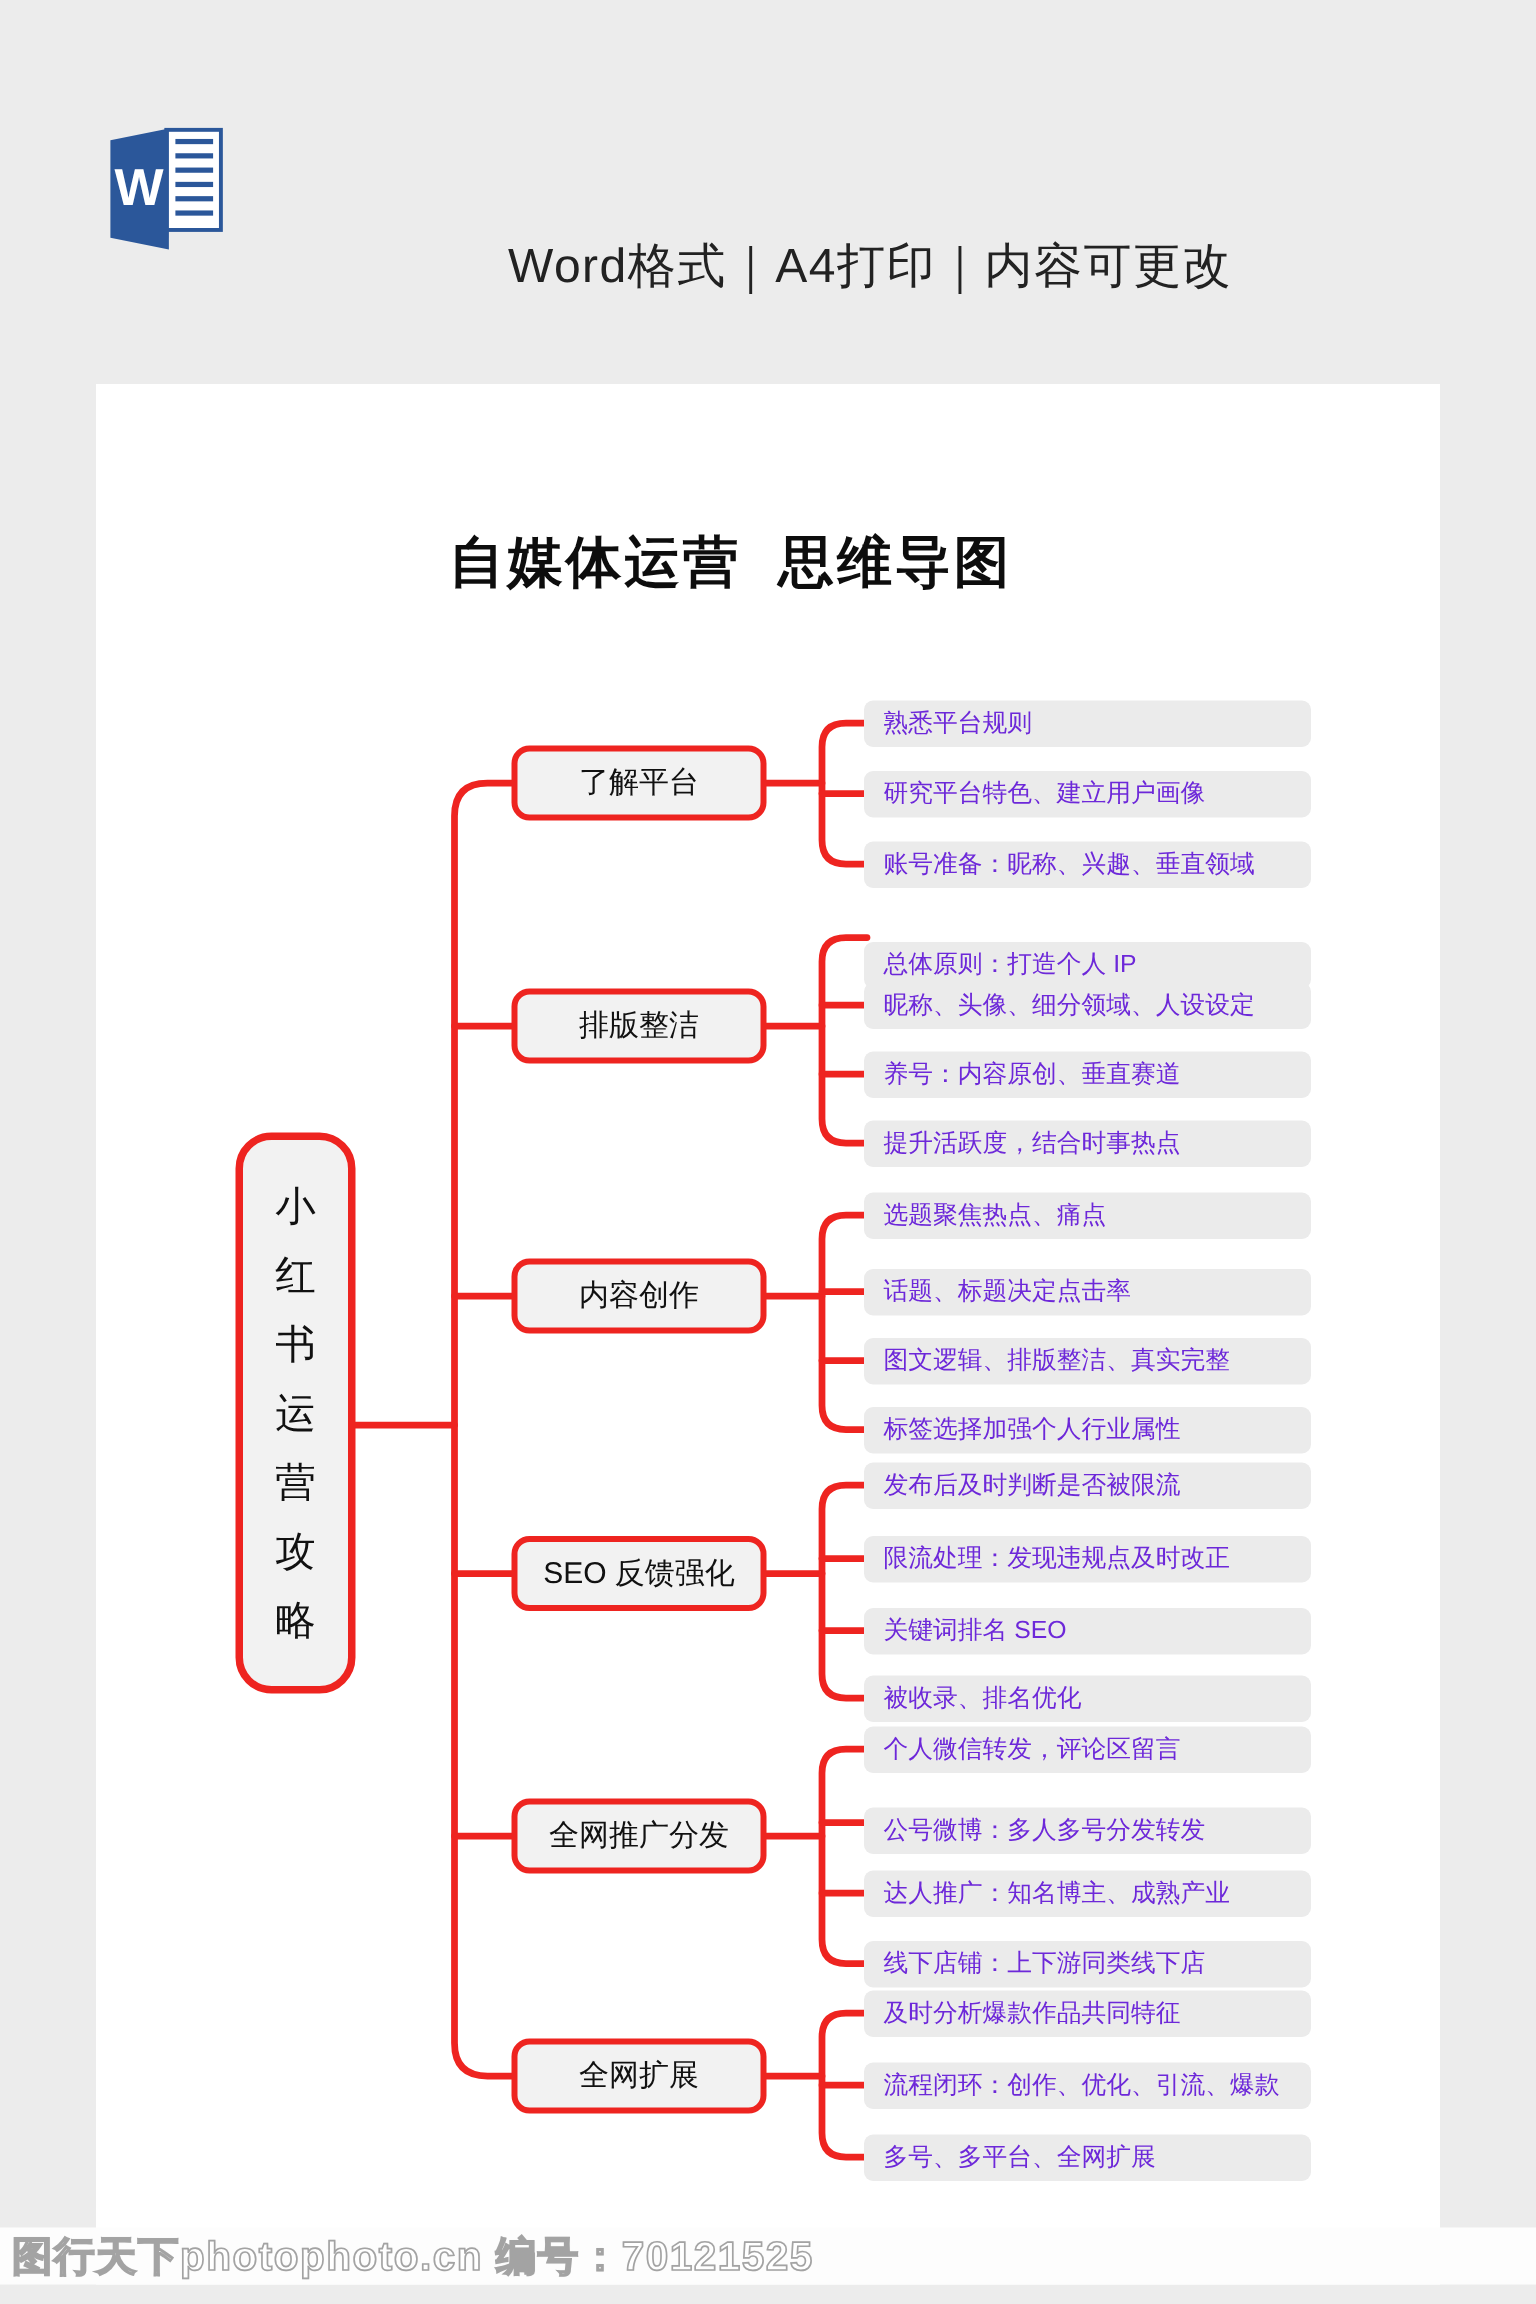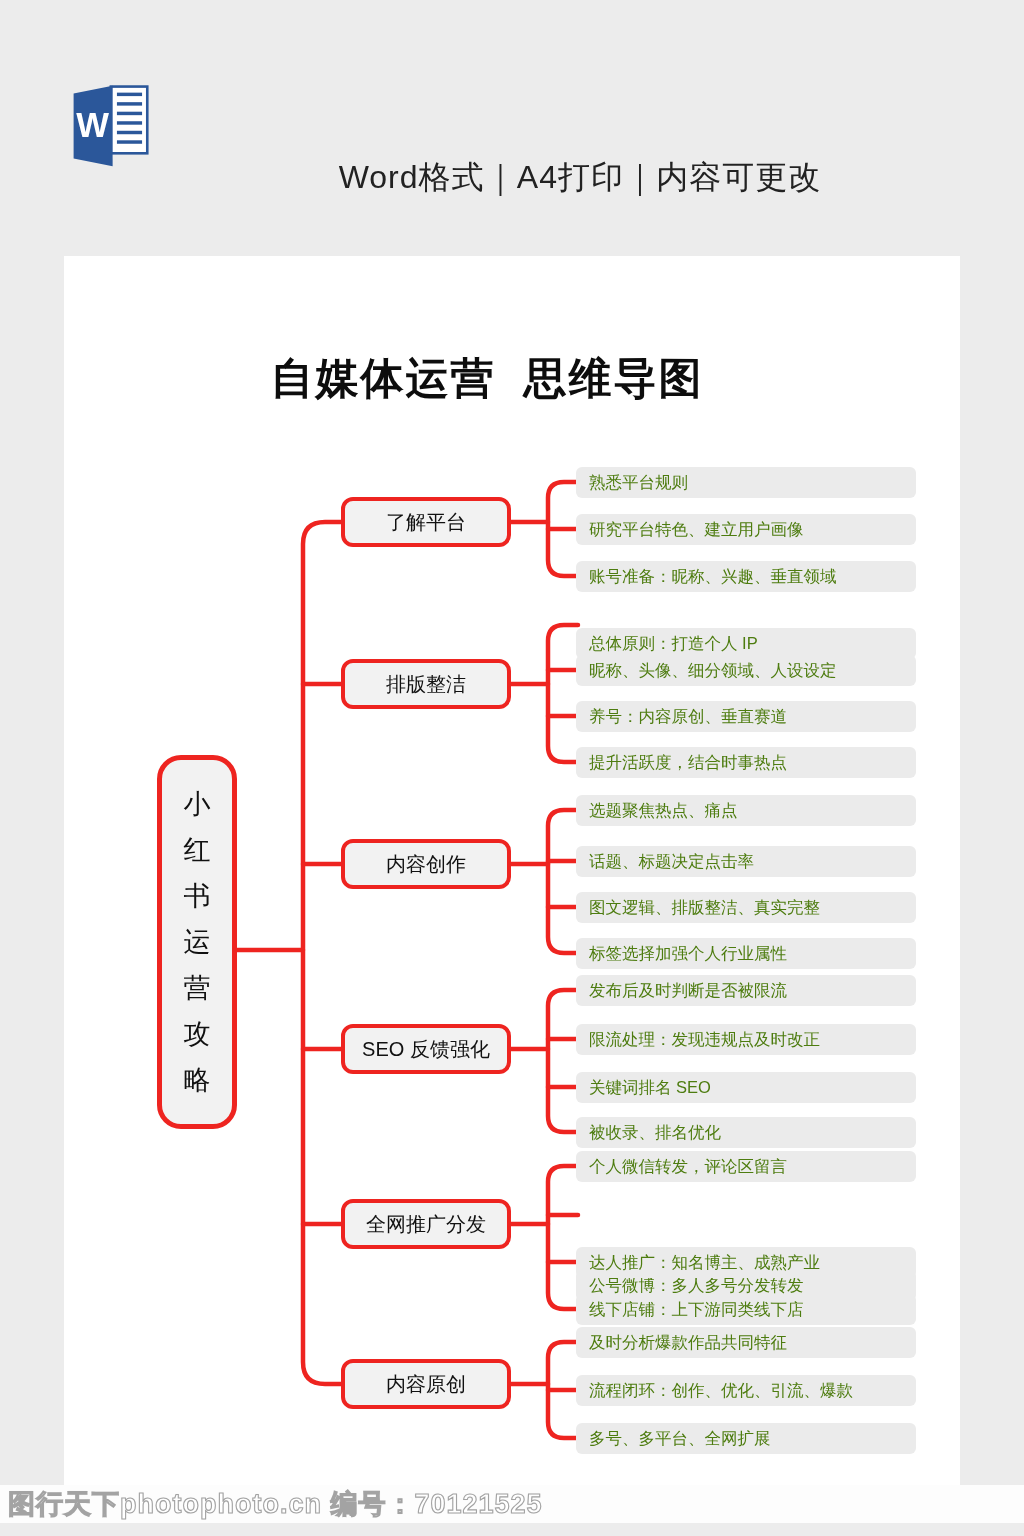--- a/index.html
+++ b/index.html
@@ -18,38 +18,38 @@
   .word-icon{position:absolute;left:58px;top:76px;width:104px;height:100px;}
   .header-title{position:absolute;left:140px;top:94px;width:880px;text-align:center;
     font-size:42px;font-weight:700;color:var(--header-title-blue);letter-spacing:2px;}
   .header-subtitle{position:absolute;left:140px;top:156px;width:880px;text-align:center;
     font-size:32px;color:#222;letter-spacing:1px;}
 
   
   .sheet{position:absolute;left:64px;top:256px;width:896px;height:1267px;background:#ffffff;z-index:1;}
 
   .doc-title{position:absolute;left:64px;top:350px;width:846px;text-align:center;
-    font-size:43px;font-weight:700;color:#0d0d0d;letter-spacing:2px;white-space:pre;z-index:3;}
+    font-size:37px;font-weight:700;color:#0d0d0d;letter-spacing:2px;white-space:pre;z-index:3;}
 
   
   #connectors{position:absolute;left:0;top:0;width:1024px;height:1536px;z-index:2;pointer-events:none;}
   #connectors path{stroke:var(--mindmap-red);stroke-width:4.5;fill:none;stroke-linecap:round;}
 
   .root-node{position:absolute;left:157px;top:755px;width:80px;height:374px;z-index:3;
     background:var(--node-fill);border:5px solid var(--mindmap-red);border-radius:24px;
     display:flex;align-items:center;justify-content:center;}
   .root-label{font-size:27px;color:#111;text-align:center;}
   .root-label div{height:46px;line-height:46px;}
 
   .branch-node{position:absolute;left:341px;width:170px;height:50px;z-index:3;
     background:var(--node-fill);border:4px solid var(--mindmap-red);border-radius:12px;
     font-size:20px;color:#111;text-align:center;line-height:42px;white-space:nowrap;}
 
-  .child-item{position:absolute;left:576px;width:340px;height:31px;z-index:3;
-    background:var(--child-fill);border-radius:6px;font-size:16.5px;color:#4d7c0f;
+  .child-item{position:absolute;left:576px;width:298px;height:31px;z-index:3;
+    background:var(--child-fill);border-radius:6px;font-size:16.5px;color:#6d28d9;
     line-height:31px;padding-left:13px;white-space:nowrap;overflow:hidden;}
 
   
   .watermark-bar{position:absolute;left:0;top:1485px;width:1024px;height:38px;background:#fdfdfd;z-index:4;}
   .watermark-text{position:absolute;left:8px;top:0;line-height:38px;font-size:27px;font-weight:700;
     color:#ffffff;-webkit-text-stroke:1.1px #a3a3a3;text-shadow:0 0 1px #c8c8c8;letter-spacing:1px;white-space:nowrap;}
 </style>
 </head>
 <body>
 
@@ -131,24 +131,24 @@
       <div class="child-item" style="top: 845.5px;">话题、标题决定点击率</div>
       <div class="child-item" style="top: 891.5px;">图文逻辑、排版整洁、真实完整</div>
       <div class="child-item" style="top: 937.5px;">标签选择加强个人行业属性</div>
       <div class="branch-node" style="top: 1024px;">SEO 反馈强化</div>
       <div class="child-item" style="top: 974.5px;">发布后及时判断是否被限流</div>
       <div class="child-item" style="top: 1023.5px;">限流处理：发现违规点及时改正</div>
       <div class="child-item" style="top: 1071.5px;">关键词排名 SEO</div>
       <div class="child-item" style="top: 1116.5px;">被收录、排名优化</div>
       <div class="branch-node" style="top: 1199px;">全网推广分发</div>
       <div class="child-item" style="top: 1150.5px;">个人微信转发，评论区留言</div>
-      <div class="child-item" style="top: 1270px;">公号微博：多人多号分发转发</div>
+      <div class="child-item" style="top: 1205px;">公号微博：多人多号分发转发</div>
       <div class="child-item" style="top: 1246.5px;">达人推广：知名博主、成熟产业</div>
       <div class="child-item" style="top: 1293.5px;">线下店铺：上下游同类线下店</div>
-      <div class="branch-node" style="top: 1359px;">内容原创</div>
+      <div class="branch-node" style="top: 1359px;">全网扩展</div>
       <div class="child-item" style="top: 1326.5px;">及时分析爆款作品共同特征</div>
       <div class="child-item" style="top: 1374.5px;">流程闭环：创作、优化、引流、爆款</div>
       <div class="child-item" style="top: 1422.5px;">多号、多平台、全网扩展</div>
     </div>
 
   <div class="watermark-bar">
     <div class="watermark-text">图行天下photophoto.cn 编号：70121525</div>
   </div>
 
 </div>

